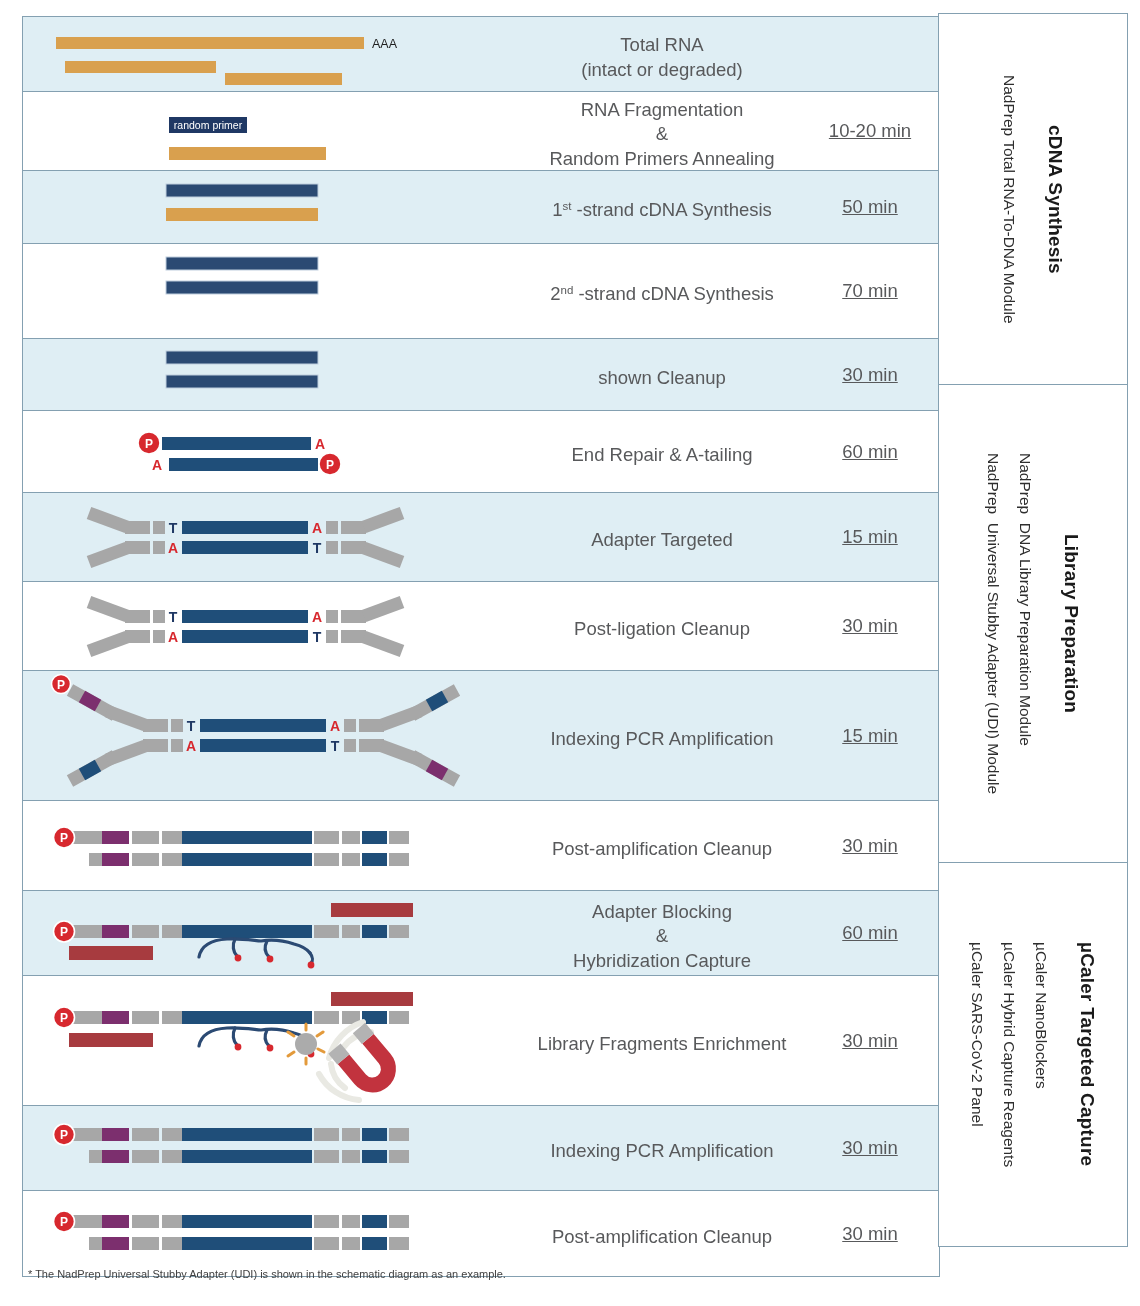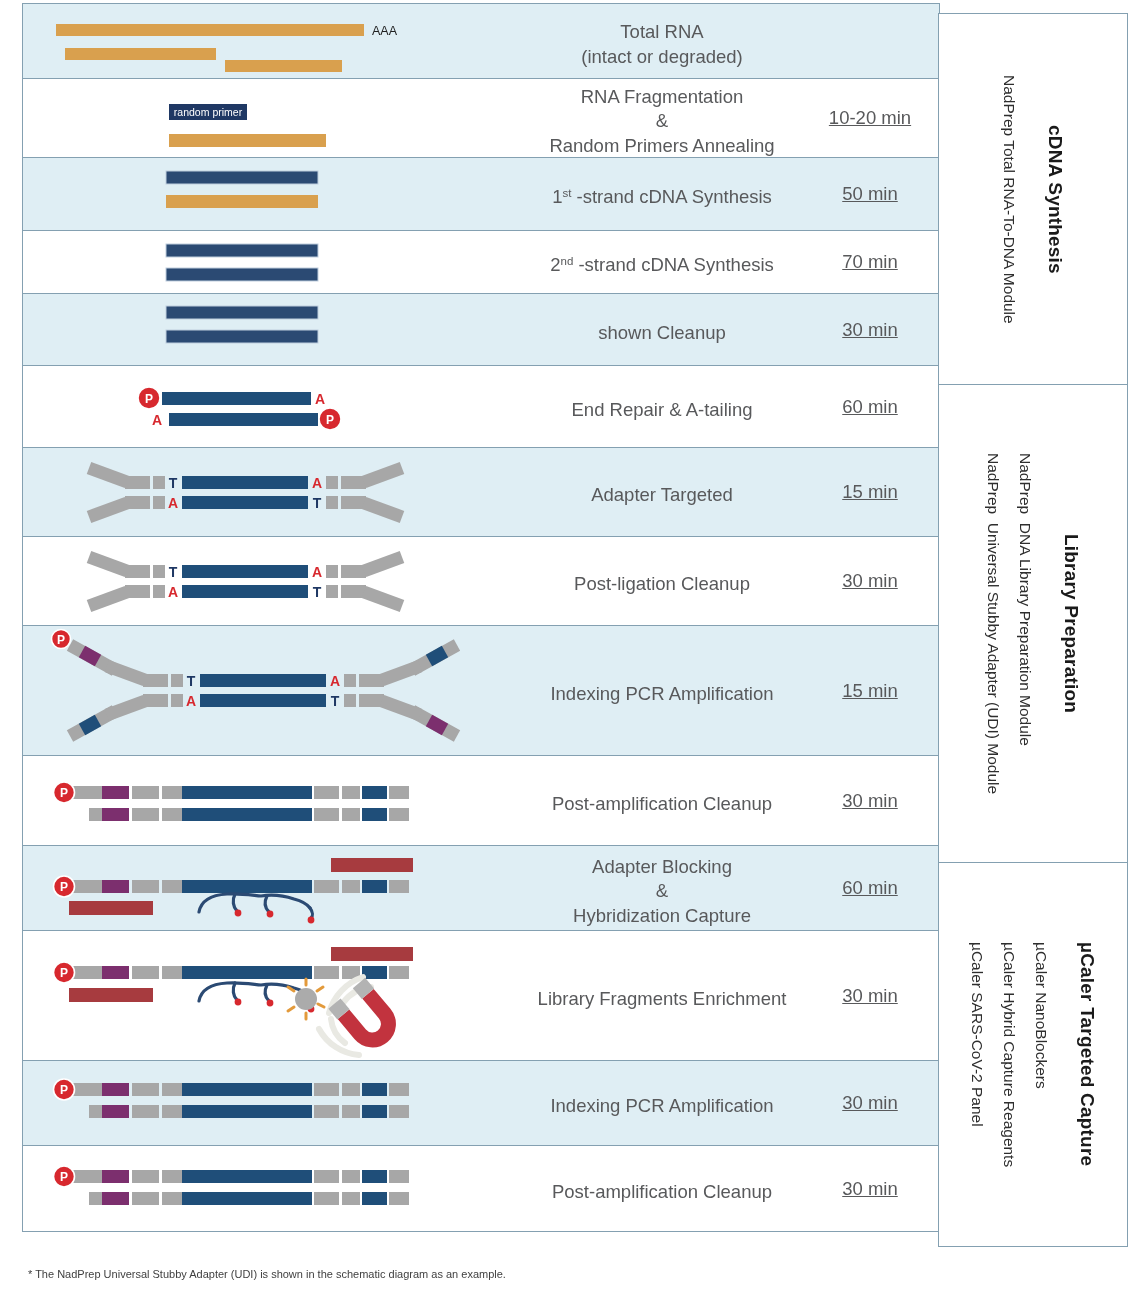--- a/index.html
+++ b/index.html
@@ -1,20 +1,20 @@
 <!DOCTYPE html>
 <html><head>
 <meta charset="utf-8">
 <style>
   html,body{margin:0;padding:0;background:#ffffff;}
   body{font-family:"Liberation Sans", sans-serif;}
   .canvas{position:relative;width:1140px;height:1306px;background:#ffffff;overflow:hidden;}
 
   
-  .wtable{position:absolute;left:22px;top:3px;width:916px;border:1.5px solid #84A0B1;background:#14b8a6;}
+  .wtable{position:absolute;left:22px;top:16px;width:916px;border:1.5px solid #84A0B1;background:#14b8a6;}
   .row{position:relative;display:flex;box-sizing:border-box;border-bottom:1.5px solid #84A0B1;background:#ffffff;}
   .row:last-child{border-bottom:none;}
   .row.alt{background:#DFEEF4;}
   .illus{flex:0 0 500px;position:relative;}
   .illus svg{position:absolute;left:0;top:0;display:block;}
   .step{flex:0 0 278px;display:flex;align-items:center;justify-content:center;text-align:center;
         font-size:18.5px;color:#58595B;line-height:1.3;margin-top:7px;}
   .stepline{white-space:pre-line;}
   .time{flex:1;display:flex;align-items:center;justify-content:center;font-size:18.5px;color:#58595B;text-decoration:underline;}
   .sup{font-size:11.5px;position:relative;top:-6px;}
@@ -99,21 +99,21 @@
           <rect class="f-nv2" x="143" y="13" width="152" height="13"></rect>
           <rect class="f-or" x="143" y="37" width="152" height="13"></rect>
         </svg>
       </div>
       <div class="step">
           <span class="stepline"><span>1</span><span class="sup">st</span><span> -strand cDNA Synthesis</span></span>
         </div>
       <div class="time">50 min</div>
     </div>
 
-    <div class="row" style="height:63px">
+    <div class="row" style="height:95px">
       <div class="illus">
         <svg width="500" height="73" viewBox="0 0 500 73">
           <rect class="f-nv2" x="143" y="13" width="152" height="13"></rect>
           <rect class="f-nv2" x="143" y="37" width="152" height="13"></rect>
         </svg>
       </div>
       <div class="step">
           <span class="stepline"><span>2</span><span class="sup">nd</span><span> -strand cDNA Synthesis</span></span>
         </div>
       <div class="time">70 min</div>

